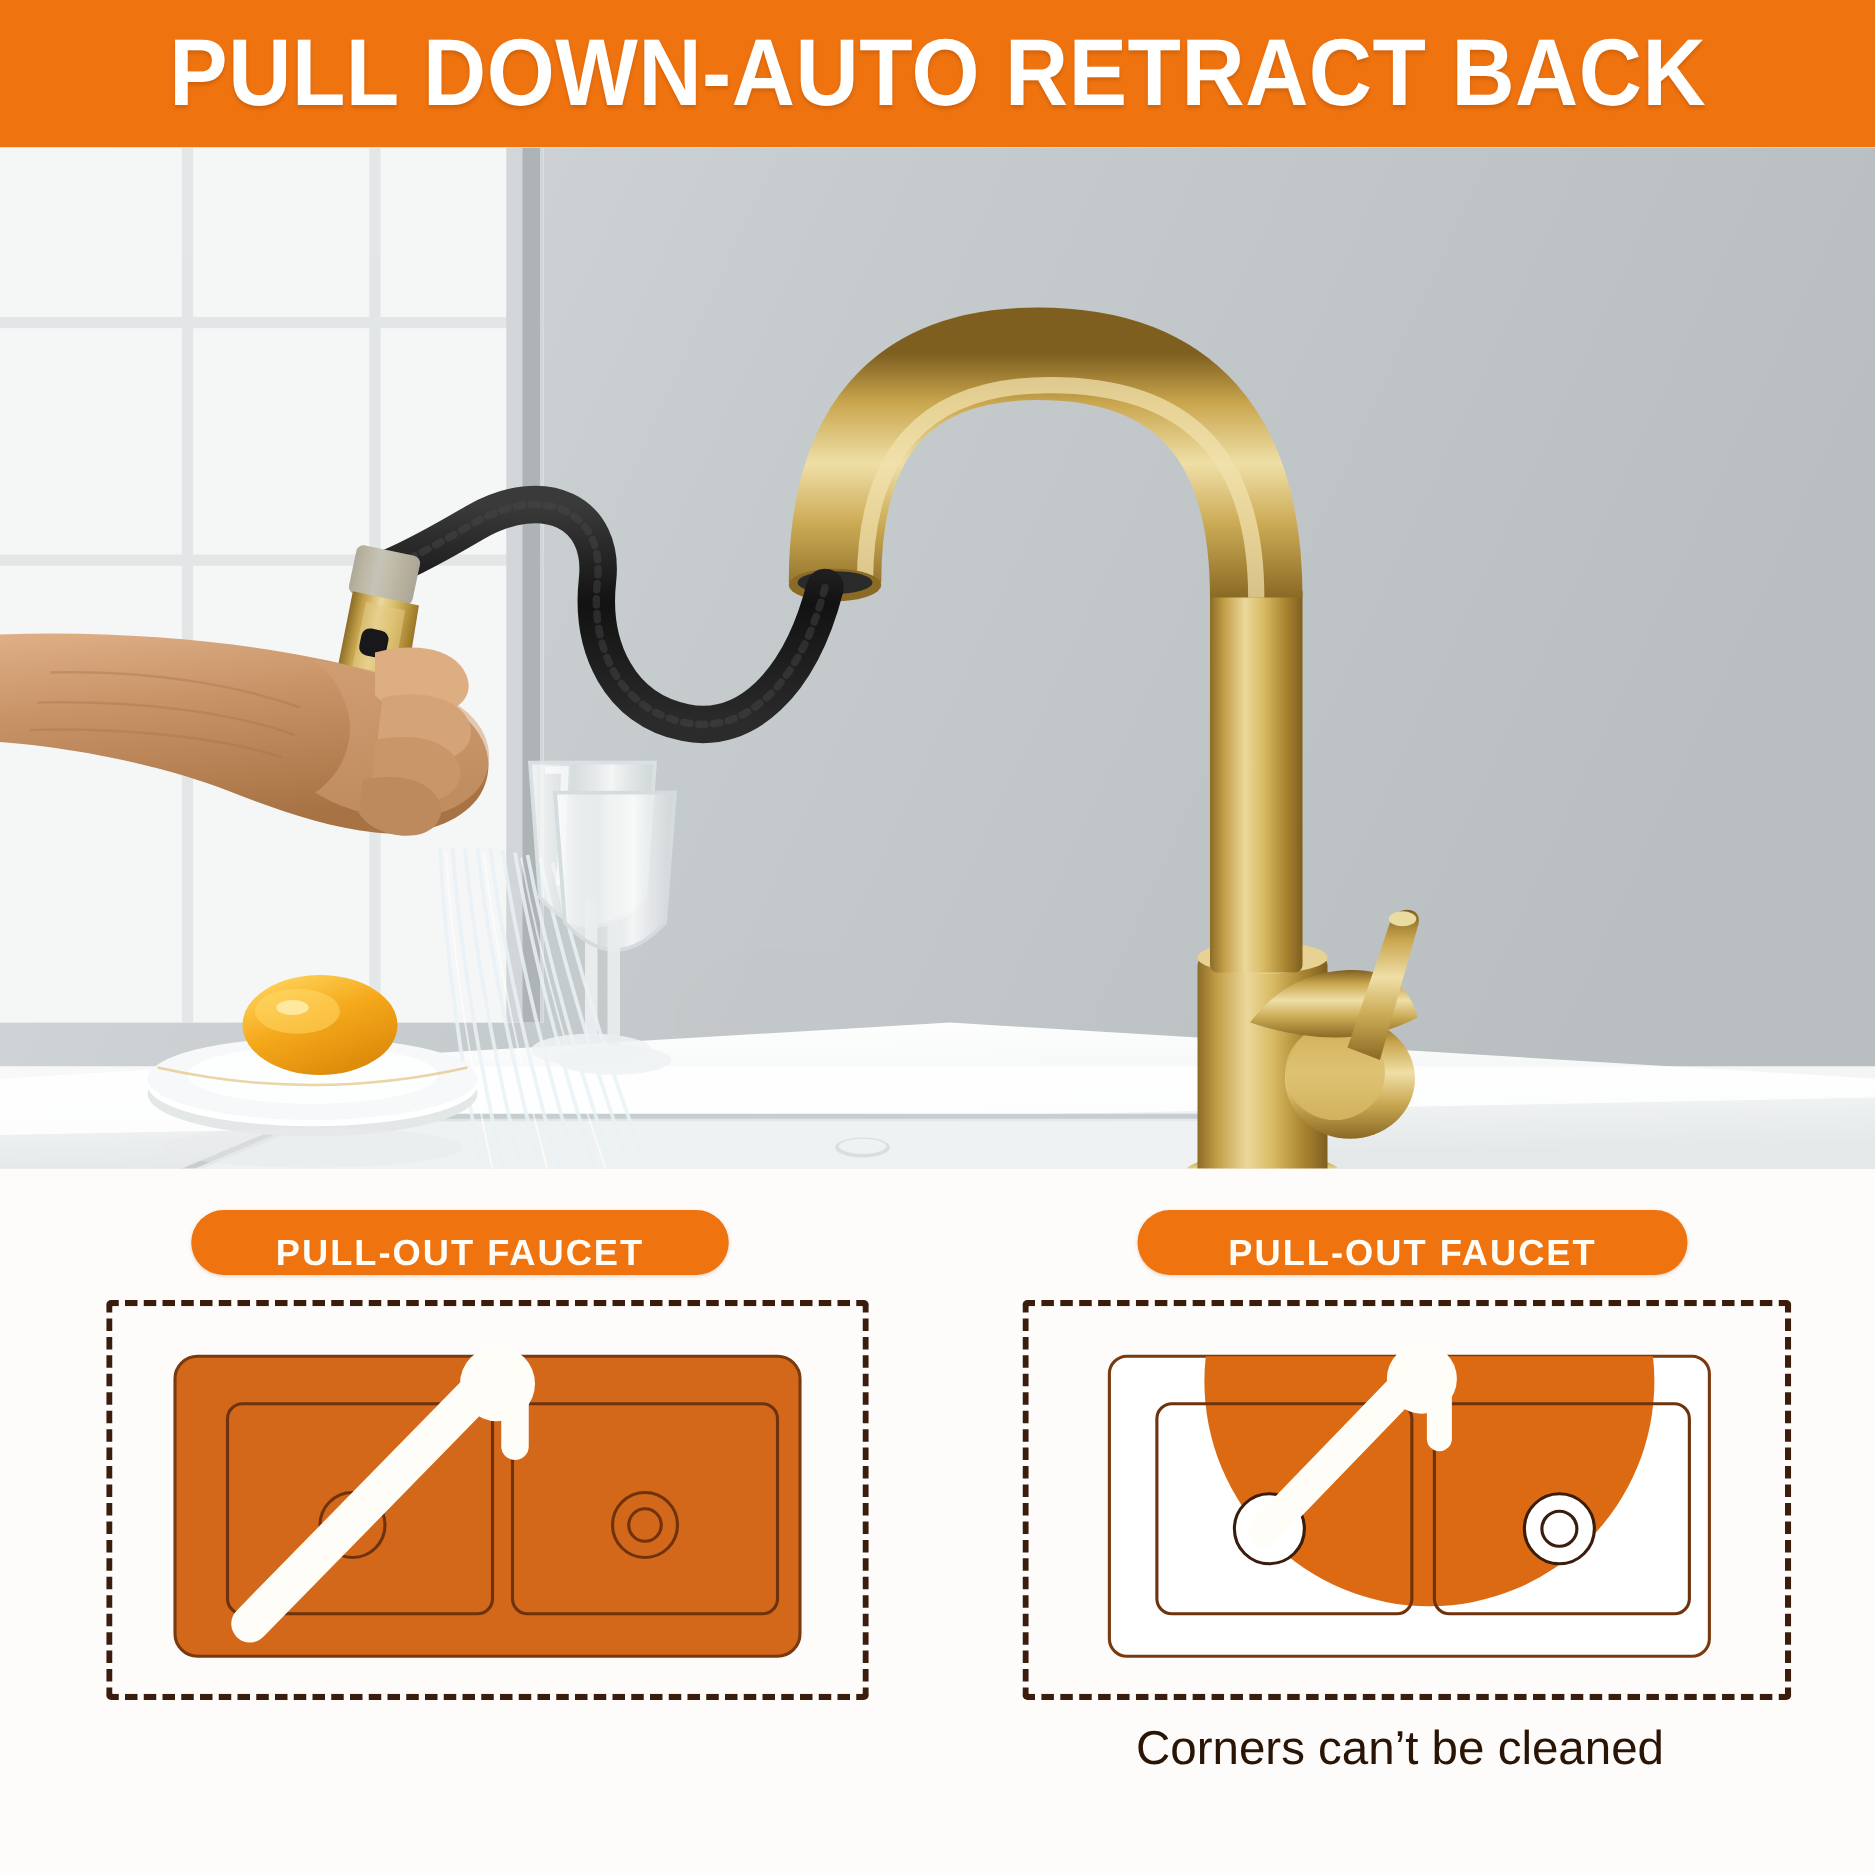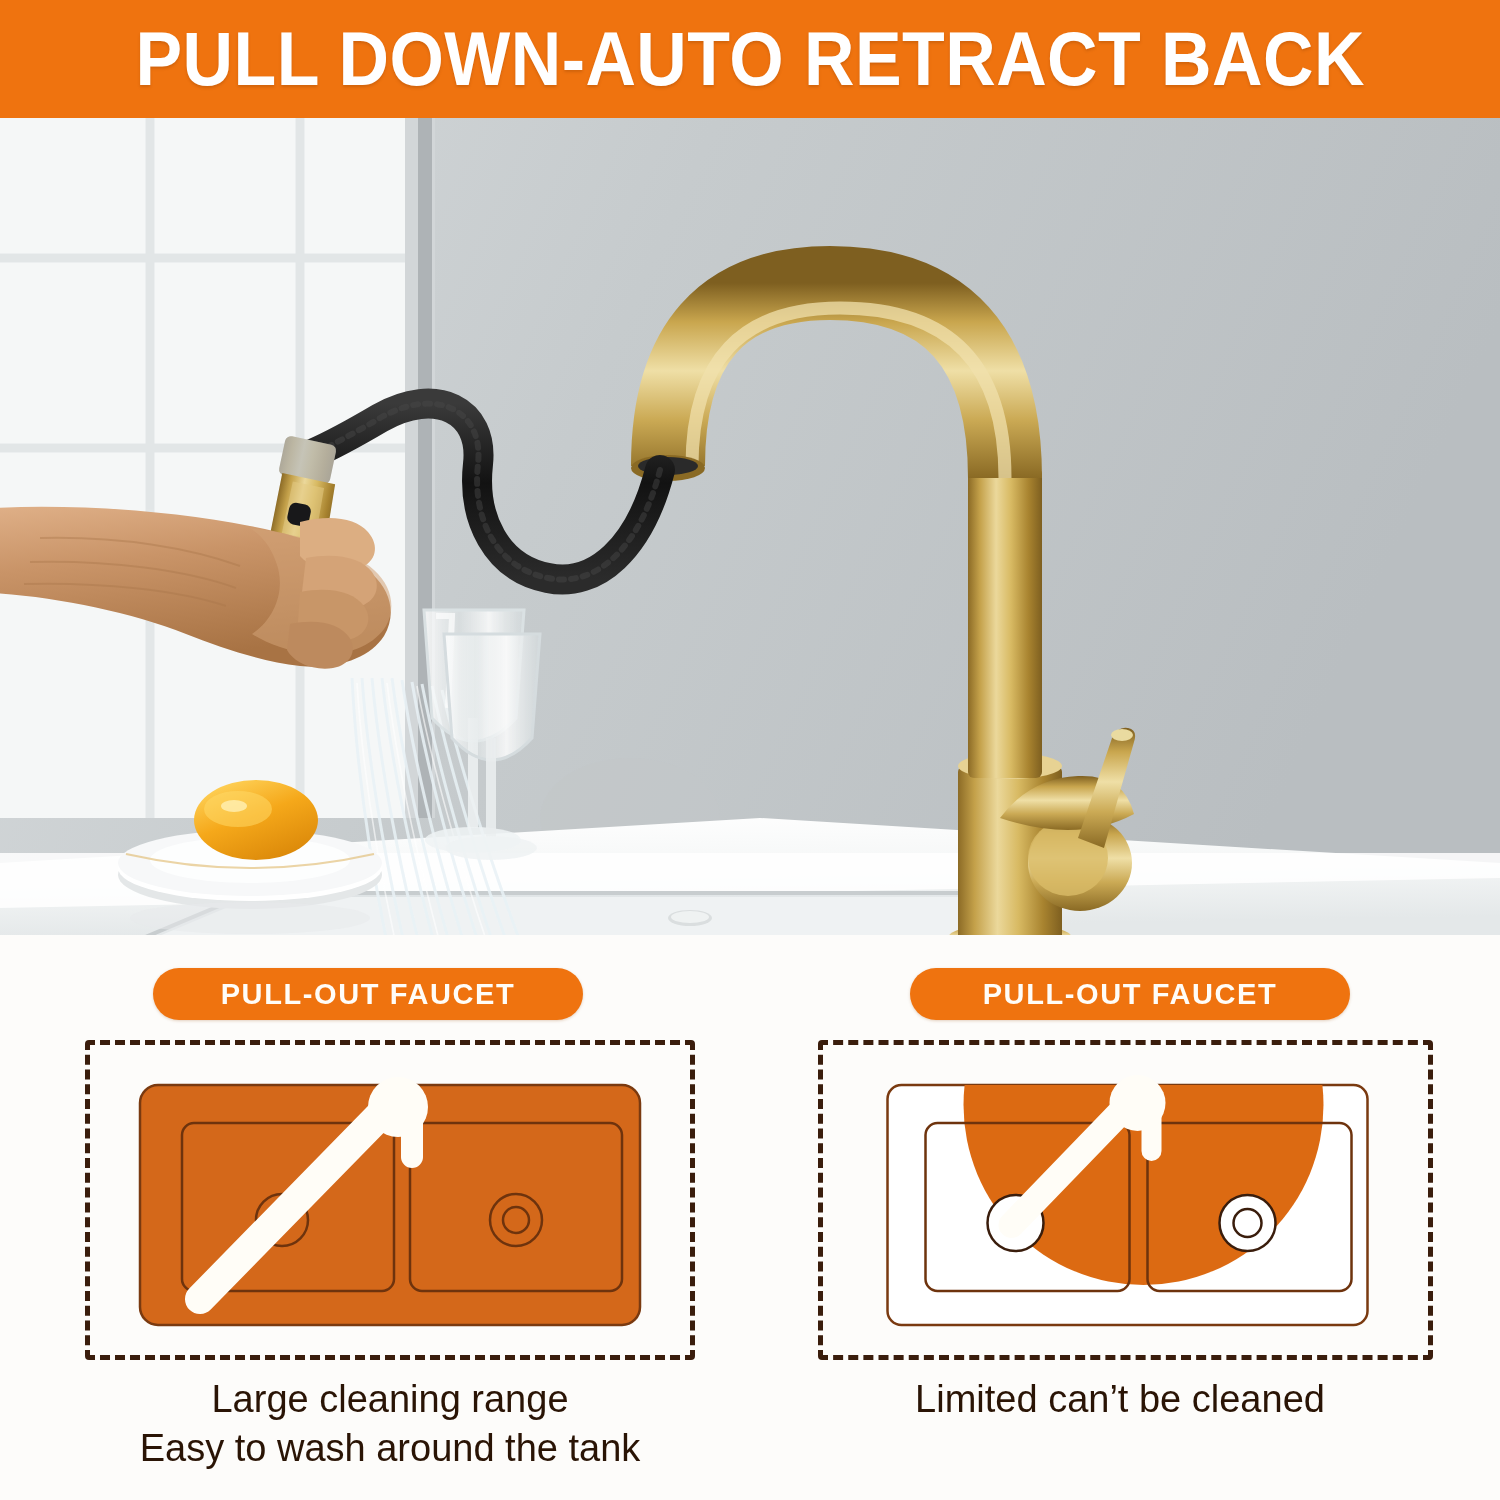--- a/index.html
+++ b/index.html
@@ -72,21 +72,21 @@
   .panel.left  { left: 40px; }
   .panel.right { left: 770px; }
 
   .badge {
     position: absolute;
     top: 33px;
     height: 52px;
     border-radius: 26px;
     background: #EF730F;
     display: flex;
-    align-items: center;
+    align-items: flex-end;
     justify-content: center;
     box-shadow: 0 1px 3px rgba(150,80,20,0.25);
   }
   .panel.left  .badge { left: 113px; width: 430px; }
   .panel.right .badge { left: 140px; width: 440px; }
 
   .badge-label {
     color: #FFFDF8;
     font-size: 29px;
     font-weight: bold;
@@ -364,24 +364,20 @@
 
             <path d="M296 64 L110 254" stroke="#FFFDF7" stroke-width="30" stroke-linecap="round" fill="none"></path>
 
             <circle cx="308" cy="62" r="30"></circle>
 
             <path d="M322 72 L322 112" stroke="#FFFDF7" stroke-width="22" stroke-linecap="round" fill="none"></path>
           </g>
         </svg>
       </div>
 
-      <div class="caption">
-        <div>Large cleaning range</div>
-        <div>Easy to wash around the tank</div>
-      </div>
     </div>
 
     <div class="panel right">
       <div class="badge">
         <span class="badge-label">PULL-OUT FAUCET</span>
       </div>
 
       <div class="diagram-box">
         <svg class="diagram-svg" viewBox="0 0 600 310" preserveAspectRatio="xMidYMid meet">
           <defs>
@@ -405,18 +401,18 @@
 
           <g fill="#FFFDF7">
             <path d="M300 62 L186 180" stroke="#FFFDF7" stroke-width="26" stroke-linecap="round" fill="none"></path>
             <circle cx="312" cy="58" r="28"></circle>
             <path d="M326 68 L326 106" stroke="#FFFDF7" stroke-width="20" stroke-linecap="round" fill="none"></path>
           </g>
         </svg>
       </div>
 
       <div class="caption">
-        <div>Limited can’t be cleaned</div>
+        <div>Corners can’t be cleaned</div>
       </div>
     </div>
 
   </div>
 </div>
 
 </body></html>

